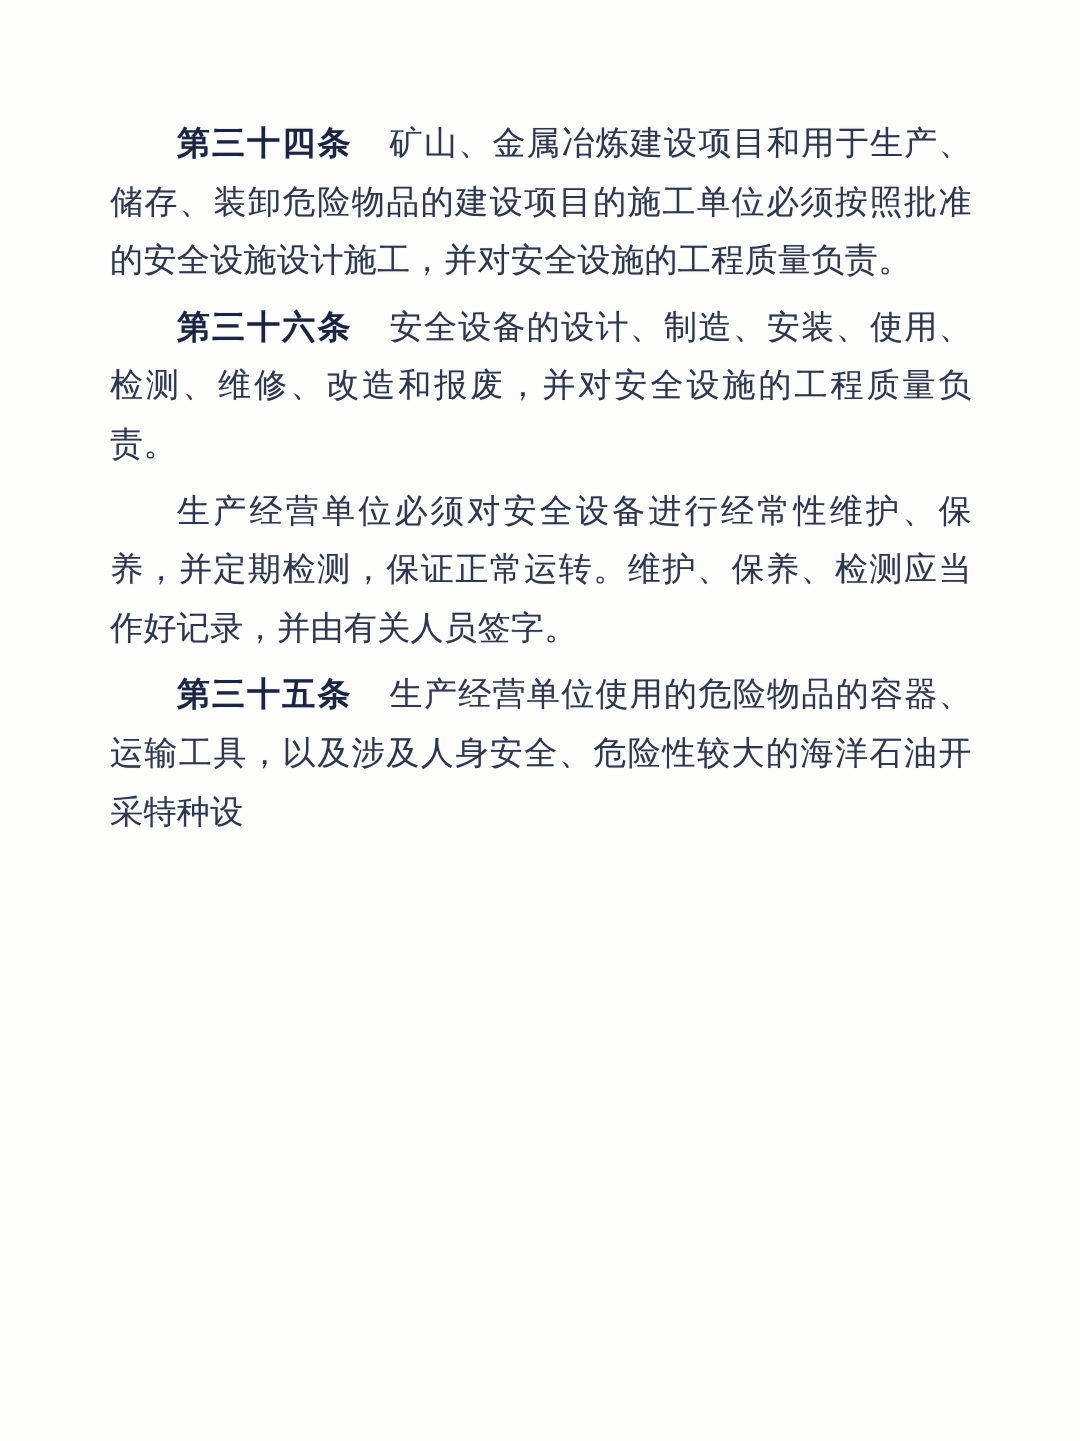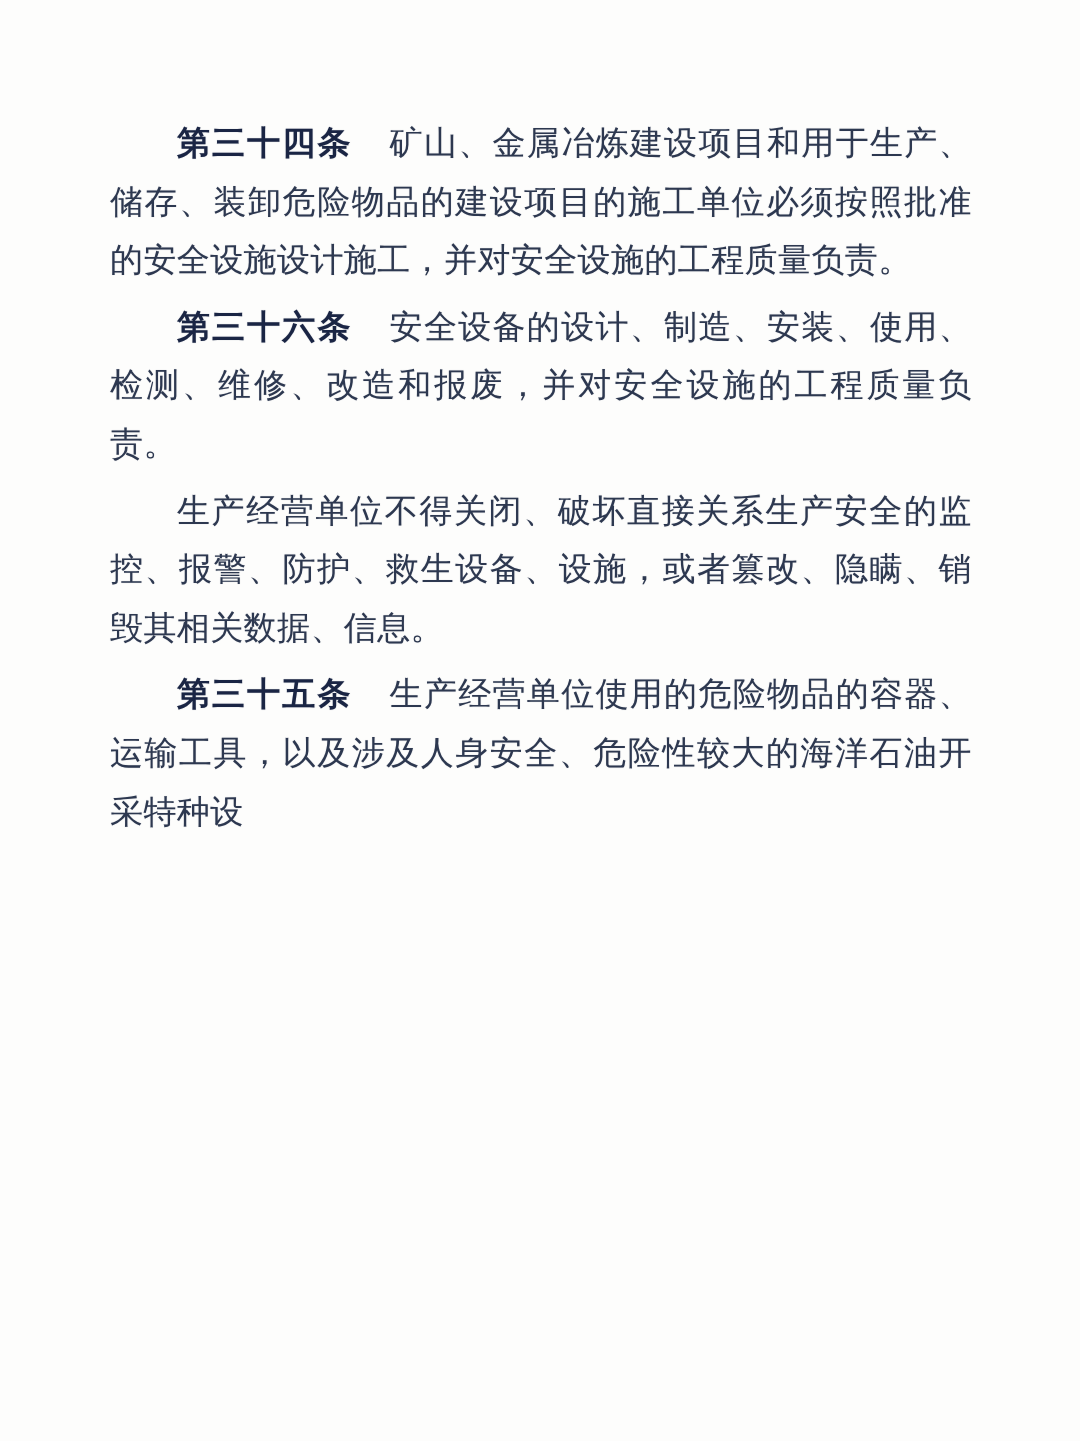--- a/index.html
+++ b/index.html
@@ -50,20 +50,20 @@
 
 <div class="page">
   <div class="doc">
 
     <p class="law-para"><span class="artno">第三十四条</span><span>矿山、金属冶炼建设项目和用于生产、储存、装卸危险物品的建设项目的施工单位必须按照批准的安全设施设计施工，并对安全设施的工程质量负责。</span></p>
 
 
 
     <p class="law-para"><span class="artno">第三十六条</span><span>安全设备的设计、制造、安装、使用、检测、维修、改造和报废，并对安全设施的工程质量负责。</span></p>
 
+    <p class="law-para"><span>生产经营单位必须对安全设备进行经常性维护、保养，并定期检测，保证正常运转。维护、保养、检测应当作好记录，并由有关人员签字。</span></p>
 
-    <p class="law-para"><span>生产经营单位不得关闭、破坏直接关系生产安全的监控、报警、防护、救生设备、设施，或者篡改、隐瞒、销毁其相关数据、信息。</span></p>
 
 
     <p class="law-para"><span class="artno">第三十五条</span><span>生产经营单位使用的危险物品的容器、运输工具，以及涉及人身安全、危险性较大的海洋石油开采特种设</span></p>
 
   </div>
 </div>
 
 </body></html>

